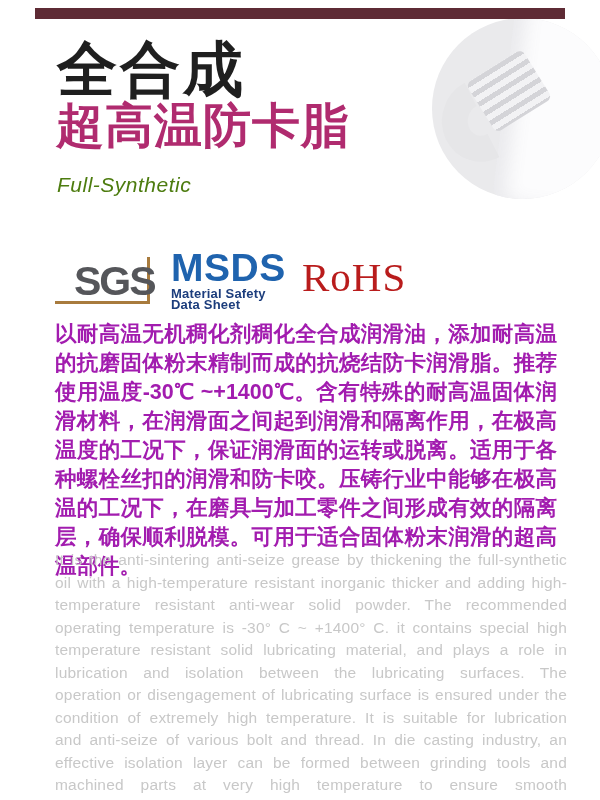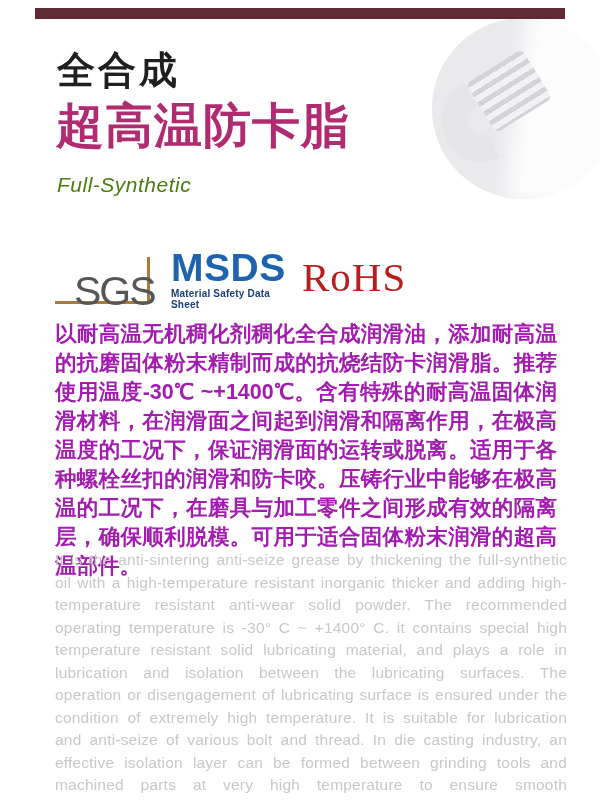--- a/index.html
+++ b/index.html
@@ -16,35 +16,35 @@
   .tube-body{position:absolute;left:72px;top:-14px;width:134px;height:205px;background:#FCFCFD;
     border-radius:14px;transform:rotate(7deg);box-shadow:inset 12px 0 18px rgba(110,110,125,.12);}
   .tube-collar{position:absolute;left:44px;top:44px;width:66px;height:58px;border-radius:6px;
     transform:rotate(-32deg);
     background:repeating-linear-gradient(180deg,#D4D4D8 0 5px,#F2F2F4 5px 11px);}
   .tube-nozzle{position:absolute;left:10px;top:60px;width:80px;height:84px;border-radius:50%;
     border:26px solid transparent;border-left-color:#E6E6E8;border-bottom-color:#E6E6E8;
     transform:rotate(18deg);box-sizing:border-box;}
 
   
-  .title-cn{position:absolute;left:57px;top:44px;font-size:38px;line-height:52px;
+  .title-cn{position:absolute;left:57px;top:44px;font-size:60px;line-height:52px;
     font-weight:600;color:#1F1F1F;letter-spacing:3px;z-index:2;}
   .title-accent{position:absolute;left:56px;top:98px;font-size:48px;line-height:56px;
     font-weight:800;color:#B02B6F;letter-spacing:1px;z-index:2;}
   .subtitle{position:absolute;left:57px;top:170px;font-size:21px;line-height:30px;
     font-style:italic;font-weight:500;color:#4d7c0f;letter-spacing:.5px;z-index:2;}
 
   
-  .sgs-text{position:absolute;left:74px;top:269px;font-size:41px;line-height:44px;
-    font-weight:400;letter-spacing:-2px;color:#55565A;}
+  .sgs-text{position:absolute;left:74px;top:259px;font-size:41px;line-height:44px;
+    font-weight:700;letter-spacing:-2px;color:#55565A;}
   .sgs-underline{position:absolute;left:55px;top:301px;width:94px;height:3px;background:#A87B3D;}
   .sgs-vline{position:absolute;left:147px;top:257px;width:3px;height:47px;background:#A87B3D;}
   .msds{position:absolute;left:171px;top:248px;width:120px;}
   .msds-text{font-size:39px;line-height:40px;font-weight:800;color:#1F63AE;letter-spacing:.5px;}
-  .msds-sub{font-size:10px;line-height:11px;font-weight:700;color:#1C3D7C;letter-spacing:.2px;}
+  .msds-sub{font-size:13px;line-height:11px;font-weight:700;color:#1C3D7C;letter-spacing:.2px;}
   .rohs-text{position:absolute;left:302px;top:254px;font-family:"Liberation Serif",serif;
     font-size:41px;line-height:46px;font-weight:500;color:#b91c1c;letter-spacing:1px;}
 
   
   .desc-cn{position:absolute;left:55px;top:320px;width:502px;font-size:21.5px;line-height:29px;
     font-weight:700;color:#a21caf;text-align:justify;}
   .desc-en{position:absolute;left:55px;top:549px;width:512px;font-size:15.5px;line-height:22.5px;
     font-weight:400;color:#C8C8C8;letter-spacing:.2px;word-spacing:1px;text-align:justify;}
 </style>
 </head>

